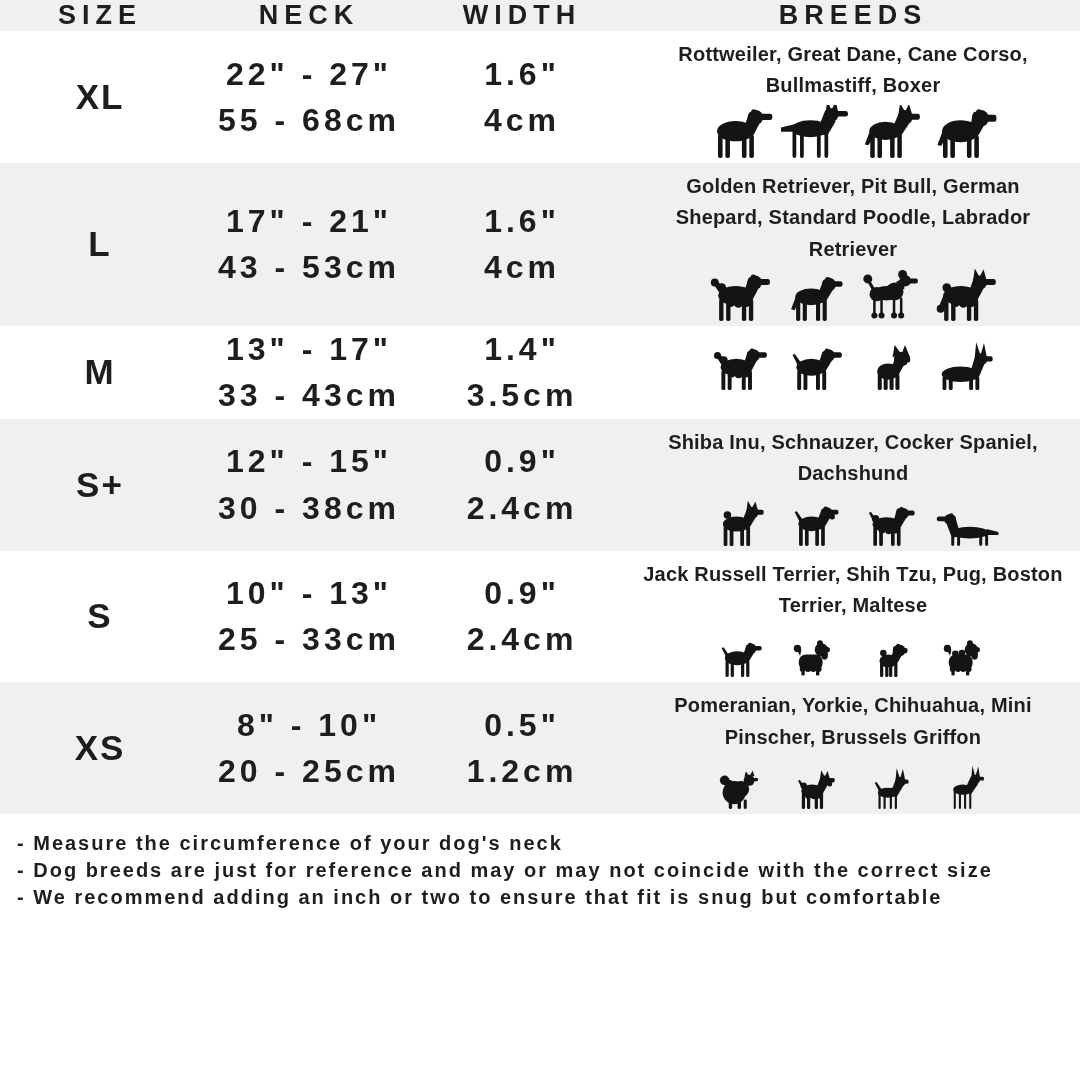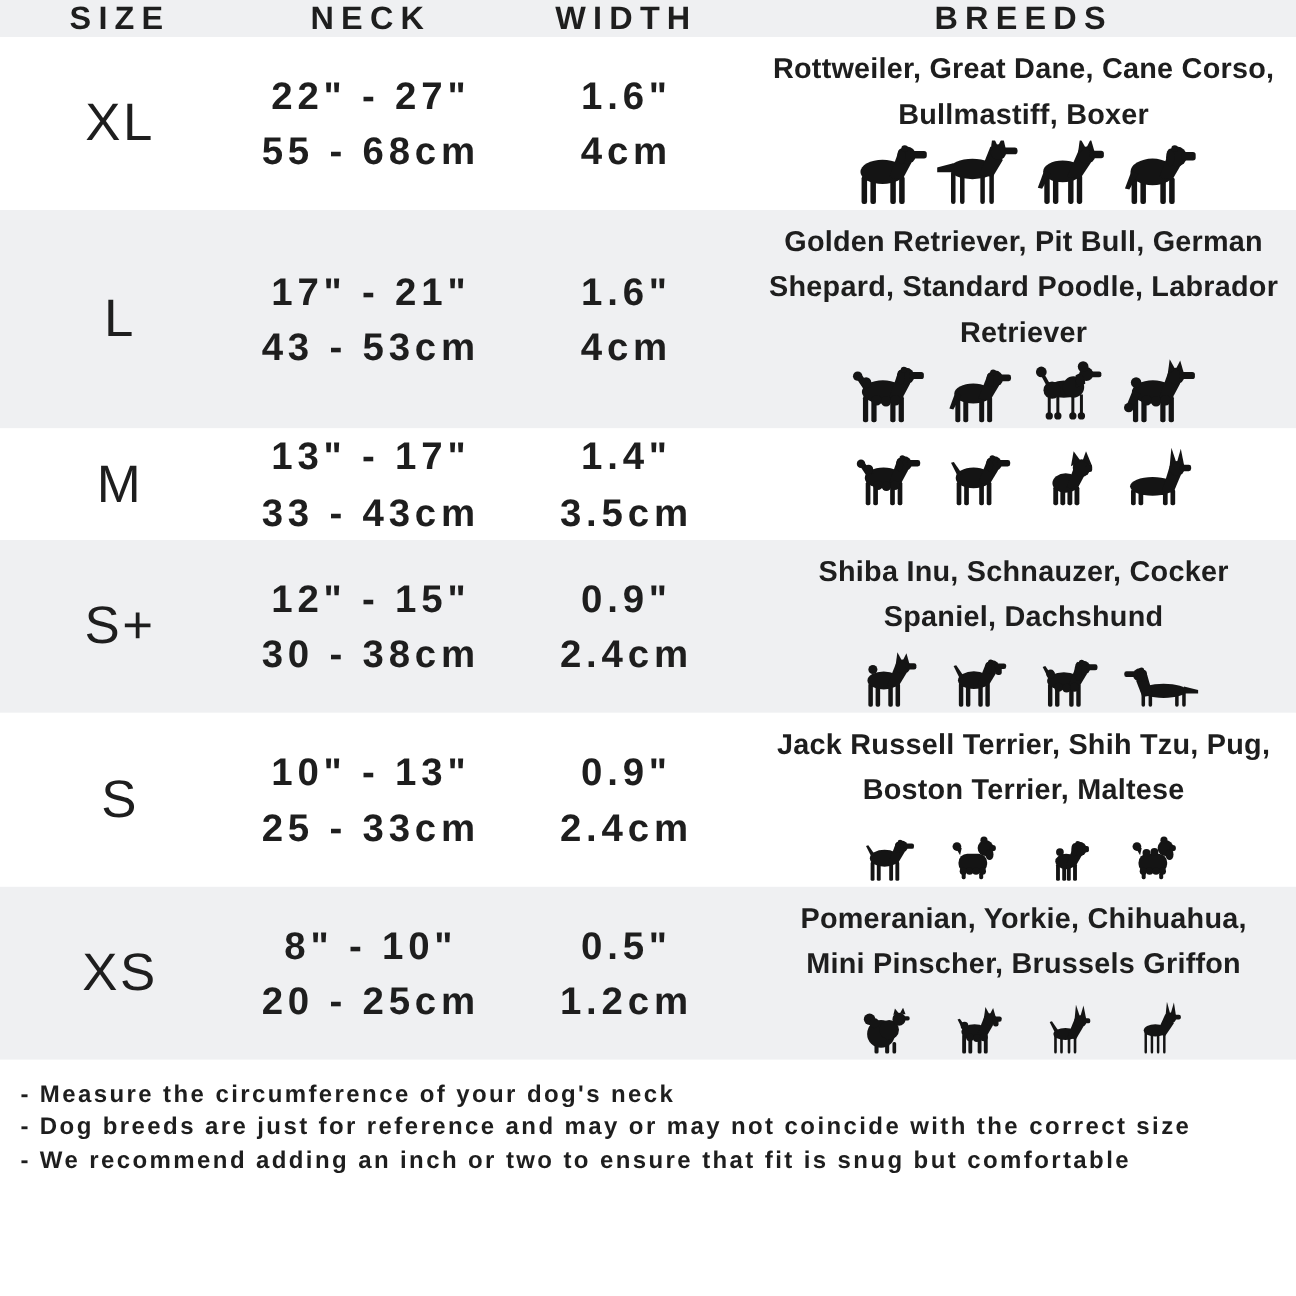--- a/index.html
+++ b/index.html
@@ -17,25 +17,25 @@
   .chart{display:flex;flex-direction:column;width:1080px;height:796px;}
   .grid{display:grid;grid-template-columns:200px 218px 208px 1fr;}
   .header-row{height:76px;background:var(--alt);align-items:center;}
   .hcell{
     text-align:center;font-weight:bold;font-size:27px;letter-spacing:6px;
   }
   .rows{flex:1;display:flex;flex-direction:column;}
   .row{flex:1;background:var(--bg);}
   .row:nth-child(even){background:var(--alt);}
   .cell{display:flex;align-items:center;justify-content:center;}
-  .size-cell{font-weight:normal;font-size:44px;letter-spacing:2px;}
+  .size-cell{font-weight:bold;font-size:35px;letter-spacing:2px;}
   .measure-cell{flex-direction:column;font-weight:bold;font-size:32px;letter-spacing:4px;line-height:1.45;}
   .breeds-cell{flex-direction:column;justify-content:flex-start;padding-top:8px;}
   .breeds-text{
-    font-weight:bold;font-size:24px;line-height:1.57;text-align:center;
+    font-weight:bold;font-size:20px;line-height:1.57;text-align:center;
     max-width:425px;letter-spacing:0.2px;
   }
   .dogs{display:flex;align-items:flex-end;justify-content:center;gap:5px;margin-top:1px;height:60px;}
   .dog{width:70px;height:58px;fill:var(--icon);}
   .footer{height:110px;padding:16px 15px 0 17px;}
   .note{
     font-weight:bold;font-size:20px;letter-spacing:2px;line-height:1.36;
     white-space:nowrap;
   }
 </style>

